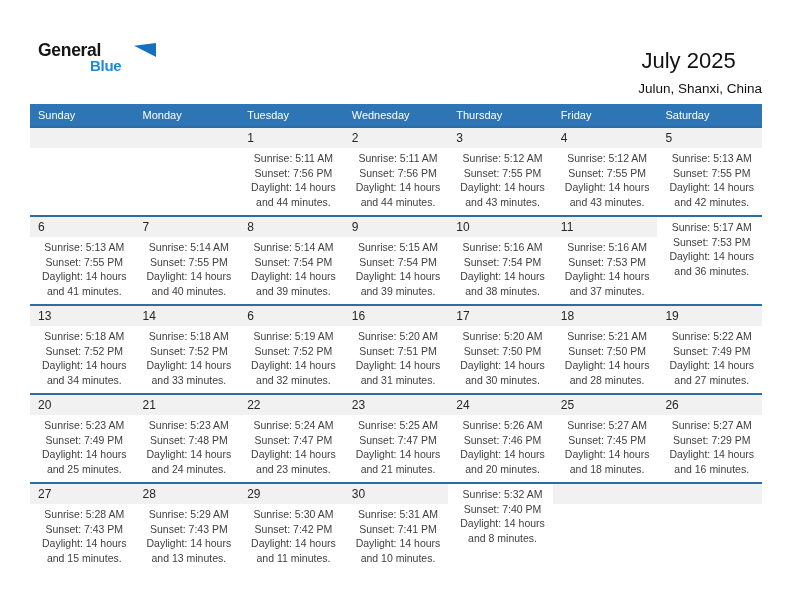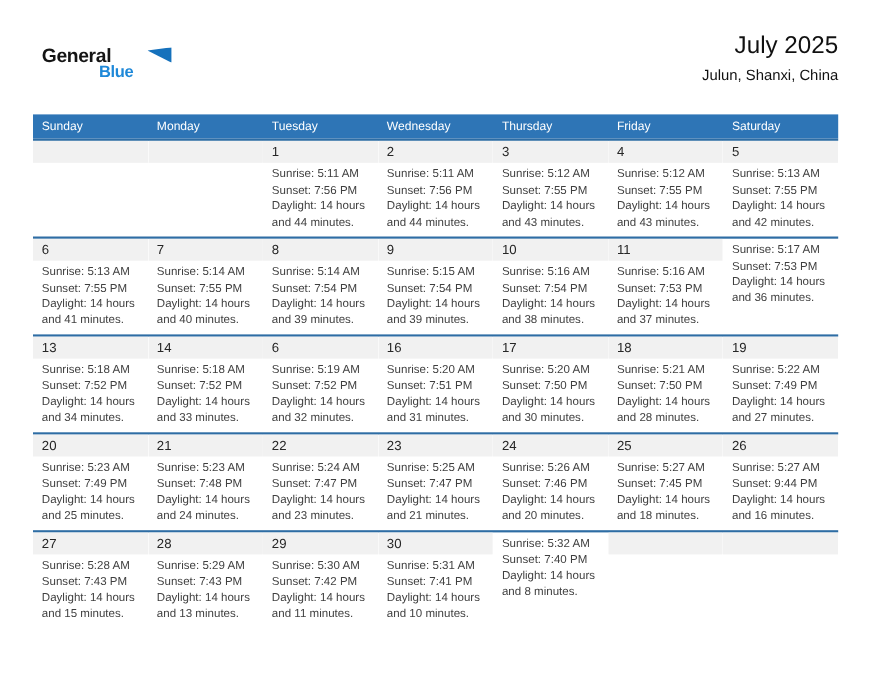--- a/index.html
+++ b/index.html
@@ -24,35 +24,35 @@
   .logo{position:absolute;left:38px;top:42px;line-height:1;}
   .logo-top{display:flex;align-items:flex-start;gap:32px;}
   .logo-general{font-size:17.5px;font-weight:600;color:#151515;letter-spacing:-0.3px;}
   .logo-triangle{display:inline-block;width:22px;height:14px;margin-left:1px;margin-top:1px;
     background:var(--triangle-blue);
     clip-path:polygon(0 20%,100% 0,100% 100%);}
   .logo-blue{display:block;color:var(--logo-blue);font-size:15px;font-weight:700;
     margin-left:52px;margin-top:-2px;letter-spacing:-0.3px;}
 
   
-  .titles{position:absolute;right:30px;top:28px;text-align:right;}
+  .titles{position:absolute;right:30px;top:48px;text-align:center;}
   .month-title{font-size:22px;color:#111;}
   .location{font-size:13.5px;color:#111;margin-top:7px;margin-left:23px;}
 
   
   .calendar{position:absolute;left:30px;top:104px;width:732px;}
   .weekday-row{display:grid;grid-template-columns:repeat(7,1fr);background:var(--header-blue);height:22px;}
   .weekday{color:#fff;font-size:11px;line-height:22px;padding-left:8px;
     white-space:nowrap;overflow:hidden;}
   .week-row{display:grid;grid-template-columns:repeat(7,1fr);
     border-top:2px solid var(--line-blue);height:89px;}
   .day-cell{overflow:hidden;}
   .day-num{height:20px;background:var(--band-gray);font-size:12px;line-height:20px;
     padding-left:8px;color:var(--text-dark);}
-  .cell-lines{padding:3px 4px 0 8px;}
+  .cell-lines{padding:3px 4px 0 8px;text-align:center;}
   .cell-line{font-size:10.5px;line-height:14.6px;color:var(--text-detail);white-space:nowrap;}
 </style>
 </head>
 <body>
 
 <div class="page">
 
   <div class="logo">
     <span class="logo-top">
       <span class="logo-general">General</span>
@@ -311,21 +311,21 @@
               <div class="cell-line">Sunrise: 5:27 AM</div>
               <div class="cell-line">Sunset: 7:45 PM</div>
               <div class="cell-line">Daylight: 14 hours</div>
               <div class="cell-line">and 18 minutes.</div>
             </div>
           </div>
           <div class="day-cell">
             <div class="day-num">26</div>
             <div class="cell-lines">
               <div class="cell-line">Sunrise: 5:27 AM</div>
-              <div class="cell-line">Sunset: 9:44 PM</div>
+              <div class="cell-line">Sunset: 7:29 PM</div>
               <div class="cell-line">Daylight: 14 hours</div>
               <div class="cell-line">and 16 minutes.</div>
             </div>
           </div>
         </div>
         <div class="week-row">
           <div class="day-cell">
             <div class="day-num">27</div>
             <div class="cell-lines">
               <div class="cell-line">Sunrise: 5:28 AM</div>

